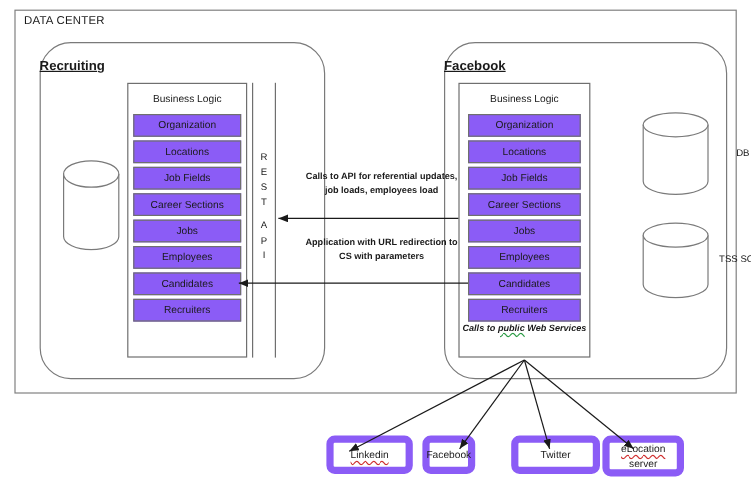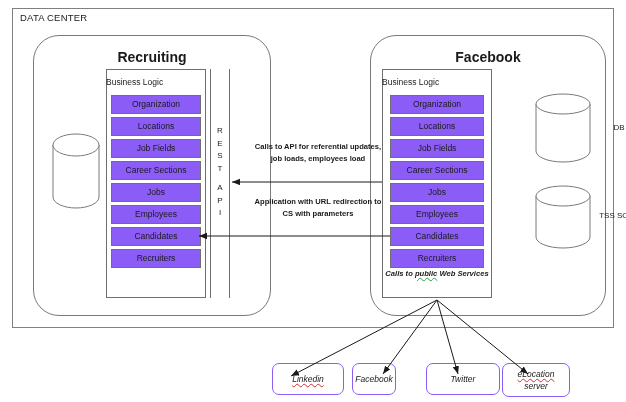--- a/index.html
+++ b/index.html
@@ -53,25 +53,25 @@
     width: 238px;
     height: 281px;
   }
   #zone-sourcing {
     left: 370px;
     top: 35px;
     width: 236px;
     height: 281px;
   }
   .zone-title {
-    font-size: 14px;
+    font-size: 11px;
     font-weight: bold;
-    text-align: center;
     width: 100%;
     white-space: nowrap;
+    text-decoration: underline;
   }
   #title-recruiting { left: 33px; top: 49px; width: 238px; }
   #title-sourcing  { left: 370px; top: 49px; width: 236px; }
 
   
   .bl-panel {
     border: 1px solid #6f6f6f;
     box-sizing: border-box;
     background: transparent;
   }
@@ -82,20 +82,21 @@
     height: 229px;
   }
   #bl-sourcing {
     left: 382px;
     top: 69px;
     width: 110px;
     height: 229px;
   }
   .bl-title {
     font-size: 8.5px;
+    text-align: center;
     white-space: nowrap;
     width: 100%;
   }
   #bltitle-recruiting { left: 106px; top: 77px; width: 100px; }
   #bltitle-sourcing  { left: 382px; top: 77px; width: 110px; }
 
   
   .module-list { position: absolute; }
   #modules-recruiting { left: 111px; top: 95px; width: 90px; }
   #modules-sourcing  { left: 390px; top: 95px; width: 94px; }
@@ -185,32 +186,31 @@
     text-align: center;
     line-height: 11.5px;
     white-space: pre-line;
   }
   #label-api-calls { left: 252px; top: 141px; width: 132px; }
   #label-url-redirect { left: 252px; top: 196px; width: 132px; }
 
   
   .ext-box {
     position: absolute;
-    border: 1px solid #8b5cf6;
+    border: 6px solid #8b5cf6;
     border-radius: 7px;
     box-sizing: border-box;
     background: #ffffff;
     text-align: center;
     font-size: 8.5px;
     display: flex;
     flex-direction: column;
     align-items: center;
     justify-content: center;
     line-height: 12px;
-    font-style: italic;
   }
   #ext-linkedin  { left: 272px; top: 363px; width: 72px; height: 32px; }
   #ext-facebook  { left: 352px; top: 363px; width: 44px; height: 32px; }
   #ext-twitter   { left: 426px; top: 363px; width: 74px; height: 32px; }
   #ext-elocation { left: 502px; top: 363px; width: 68px; height: 34px; }
 
   
   #arrow-layer {
     position: absolute;
     left: 0; top: 0;

